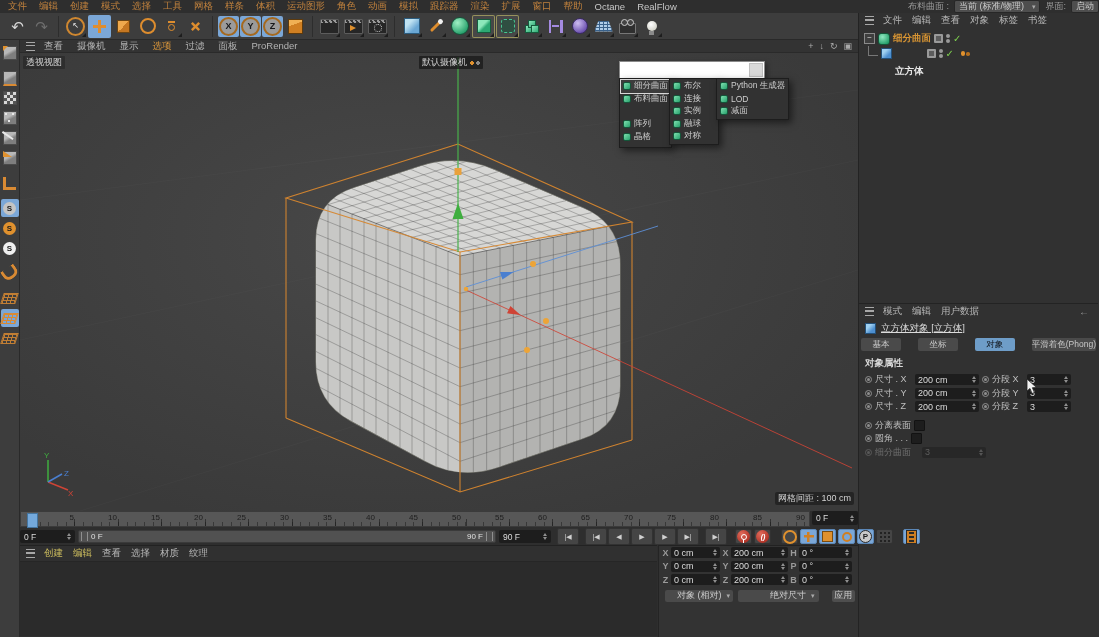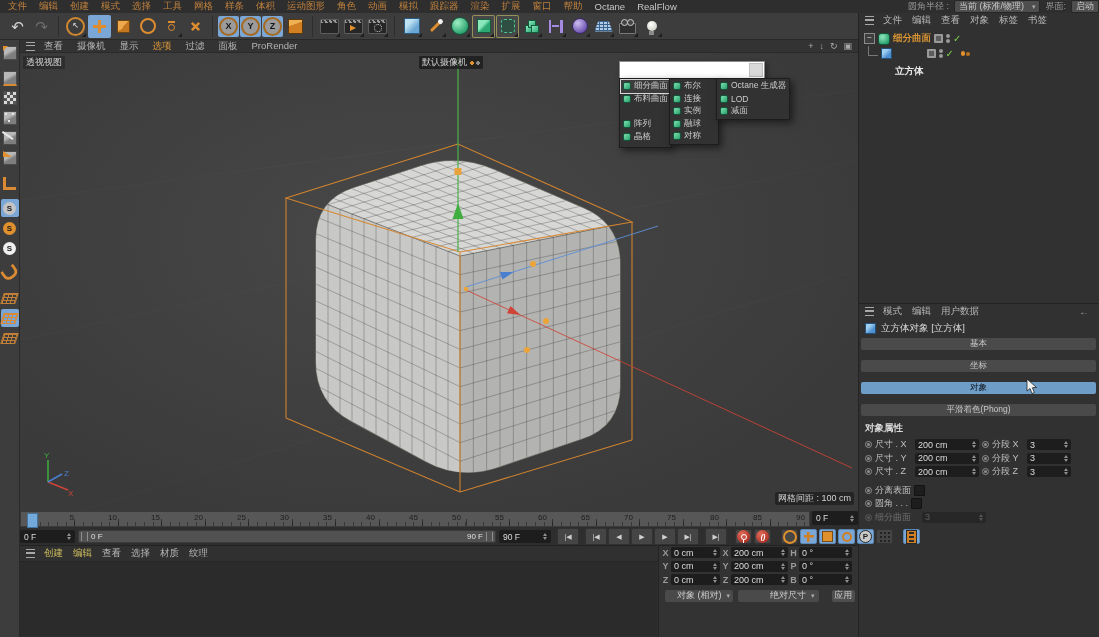--- a/index.html
+++ b/index.html
@@ -160,22 +160,22 @@
   .visdots{display:flex;flex-direction:column;gap:1.5px;flex:none;}
   .visdots i{width:4px;height:4px;border-radius:50%;background:#9a9a9a;}
   .chk{color:#7ed14f;font-size:10px;font-weight:bold;line-height:1;}
   .chk::before{content:"✓";}
   .tagdots{display:flex;gap:1px;margin-left:4px;flex:none;}
   .tagdots i{width:4.5px;height:4.5px;border-radius:50%;background:#e0912e;}
   .tagdots i:last-child{width:3.5px;height:3.5px;background:#b56f1e;align-self:flex-end;}
 
   #attr{position:absolute;left:0;top:290px;width:239px;border-top:1px solid #232323;background:#313131;}
   #attr-menu .spacer{margin-left:auto;display:flex;gap:5px;color:#999;font-size:10px;padding-right:5px;}
-  #attr-title{display:flex;align-items:center;gap:5px;height:16px;font-size:9.5px;color:#dcdcdc;padding:1px 6px;}
-  #attr-tabs{display:flex;gap:10px;padding:1px 2px;flex-direction:column;}
+  #attr-title{display:flex;align-items:center;gap:5px;height:16px;font-size:9.5px;color:#dcdcdc;padding:1px 6px;text-decoration:underline;}
+  #attr-tabs{display:flex;gap:17px;padding:1px 2px;}
   .tab{flex:1;height:13px;background:#4a4a4a;color:#c8c8c8;font-size:8.5px;display:flex;align-items:center;justify-content:center;border-radius:2px;white-space:nowrap;}
   .tab:nth-child(3){background:#6e9dc8;color:#10151b;}
   .tab:nth-child(4){flex:1.45;}
   #attr-section{font-size:9.5px;font-weight:bold;color:#d8d8d8;padding:5px 6px 3px 6px;}
   .arow{display:flex;align-items:center;height:13.5px;gap:3px;padding:0 6px;font-size:9px;color:#c0c0c0;}
   .bul{width:7px;height:7px;border:1px solid #8f8f8f;border-radius:50%;position:relative;flex:none;box-sizing:border-box;}
   .bul::after{content:"";position:absolute;inset:1px;border-radius:50%;background:#8f8f8f;}
   .alabel{width:37px;flex:none;white-space:nowrap;}
   .alabel2{width:32px;flex:none;white-space:nowrap;}
   .field{background:#1d1d1d;border-radius:2px;height:11px;display:flex;align-items:center;padding:0 3px;color:#dcdcdc;box-sizing:border-box;}
@@ -288,21 +288,21 @@
         <span class="mi">模拟</span>
         <span class="mi">跟踪器</span>
         <span class="mi">渲染</span>
         <span class="mi">扩展</span>
         <span class="mi">窗口</span>
         <span class="mi">帮助</span>
         <span class="mi">Octane</span>
         <span class="mi">RealFlow</span>
       </div>
     <div id="topbar-right">
-      <span>圆角半径 :</span>
+      <span>布料曲面 :</span>
       <div class="dd">
         <span>当前 (标准/物理)</span>
         <span class="caret">▾</span>
       </div>
       <span>界面:</span>
       <div class="dd">
         <span>启动</span>
       </div>
     </div>
   </header>
@@ -653,21 +653,21 @@
           </div>
           <div class="pitem">
             <span class="picon"></span>
             <span>对称</span>
           </div>
         </div>
       <div class="pcol" id="pcol3">
 
       <div class="pitem">
             <span class="picon"></span>
-            <span>Octane 生成器</span>
+            <span>Python 生成器</span>
           </div>
           <div class="pitem">
             <span class="picon"></span>
             <span>LOD</span>
           </div>
           <div class="pitem">
             <span class="picon"></span>
             <span>减面</span>
           </div>
         </div>

